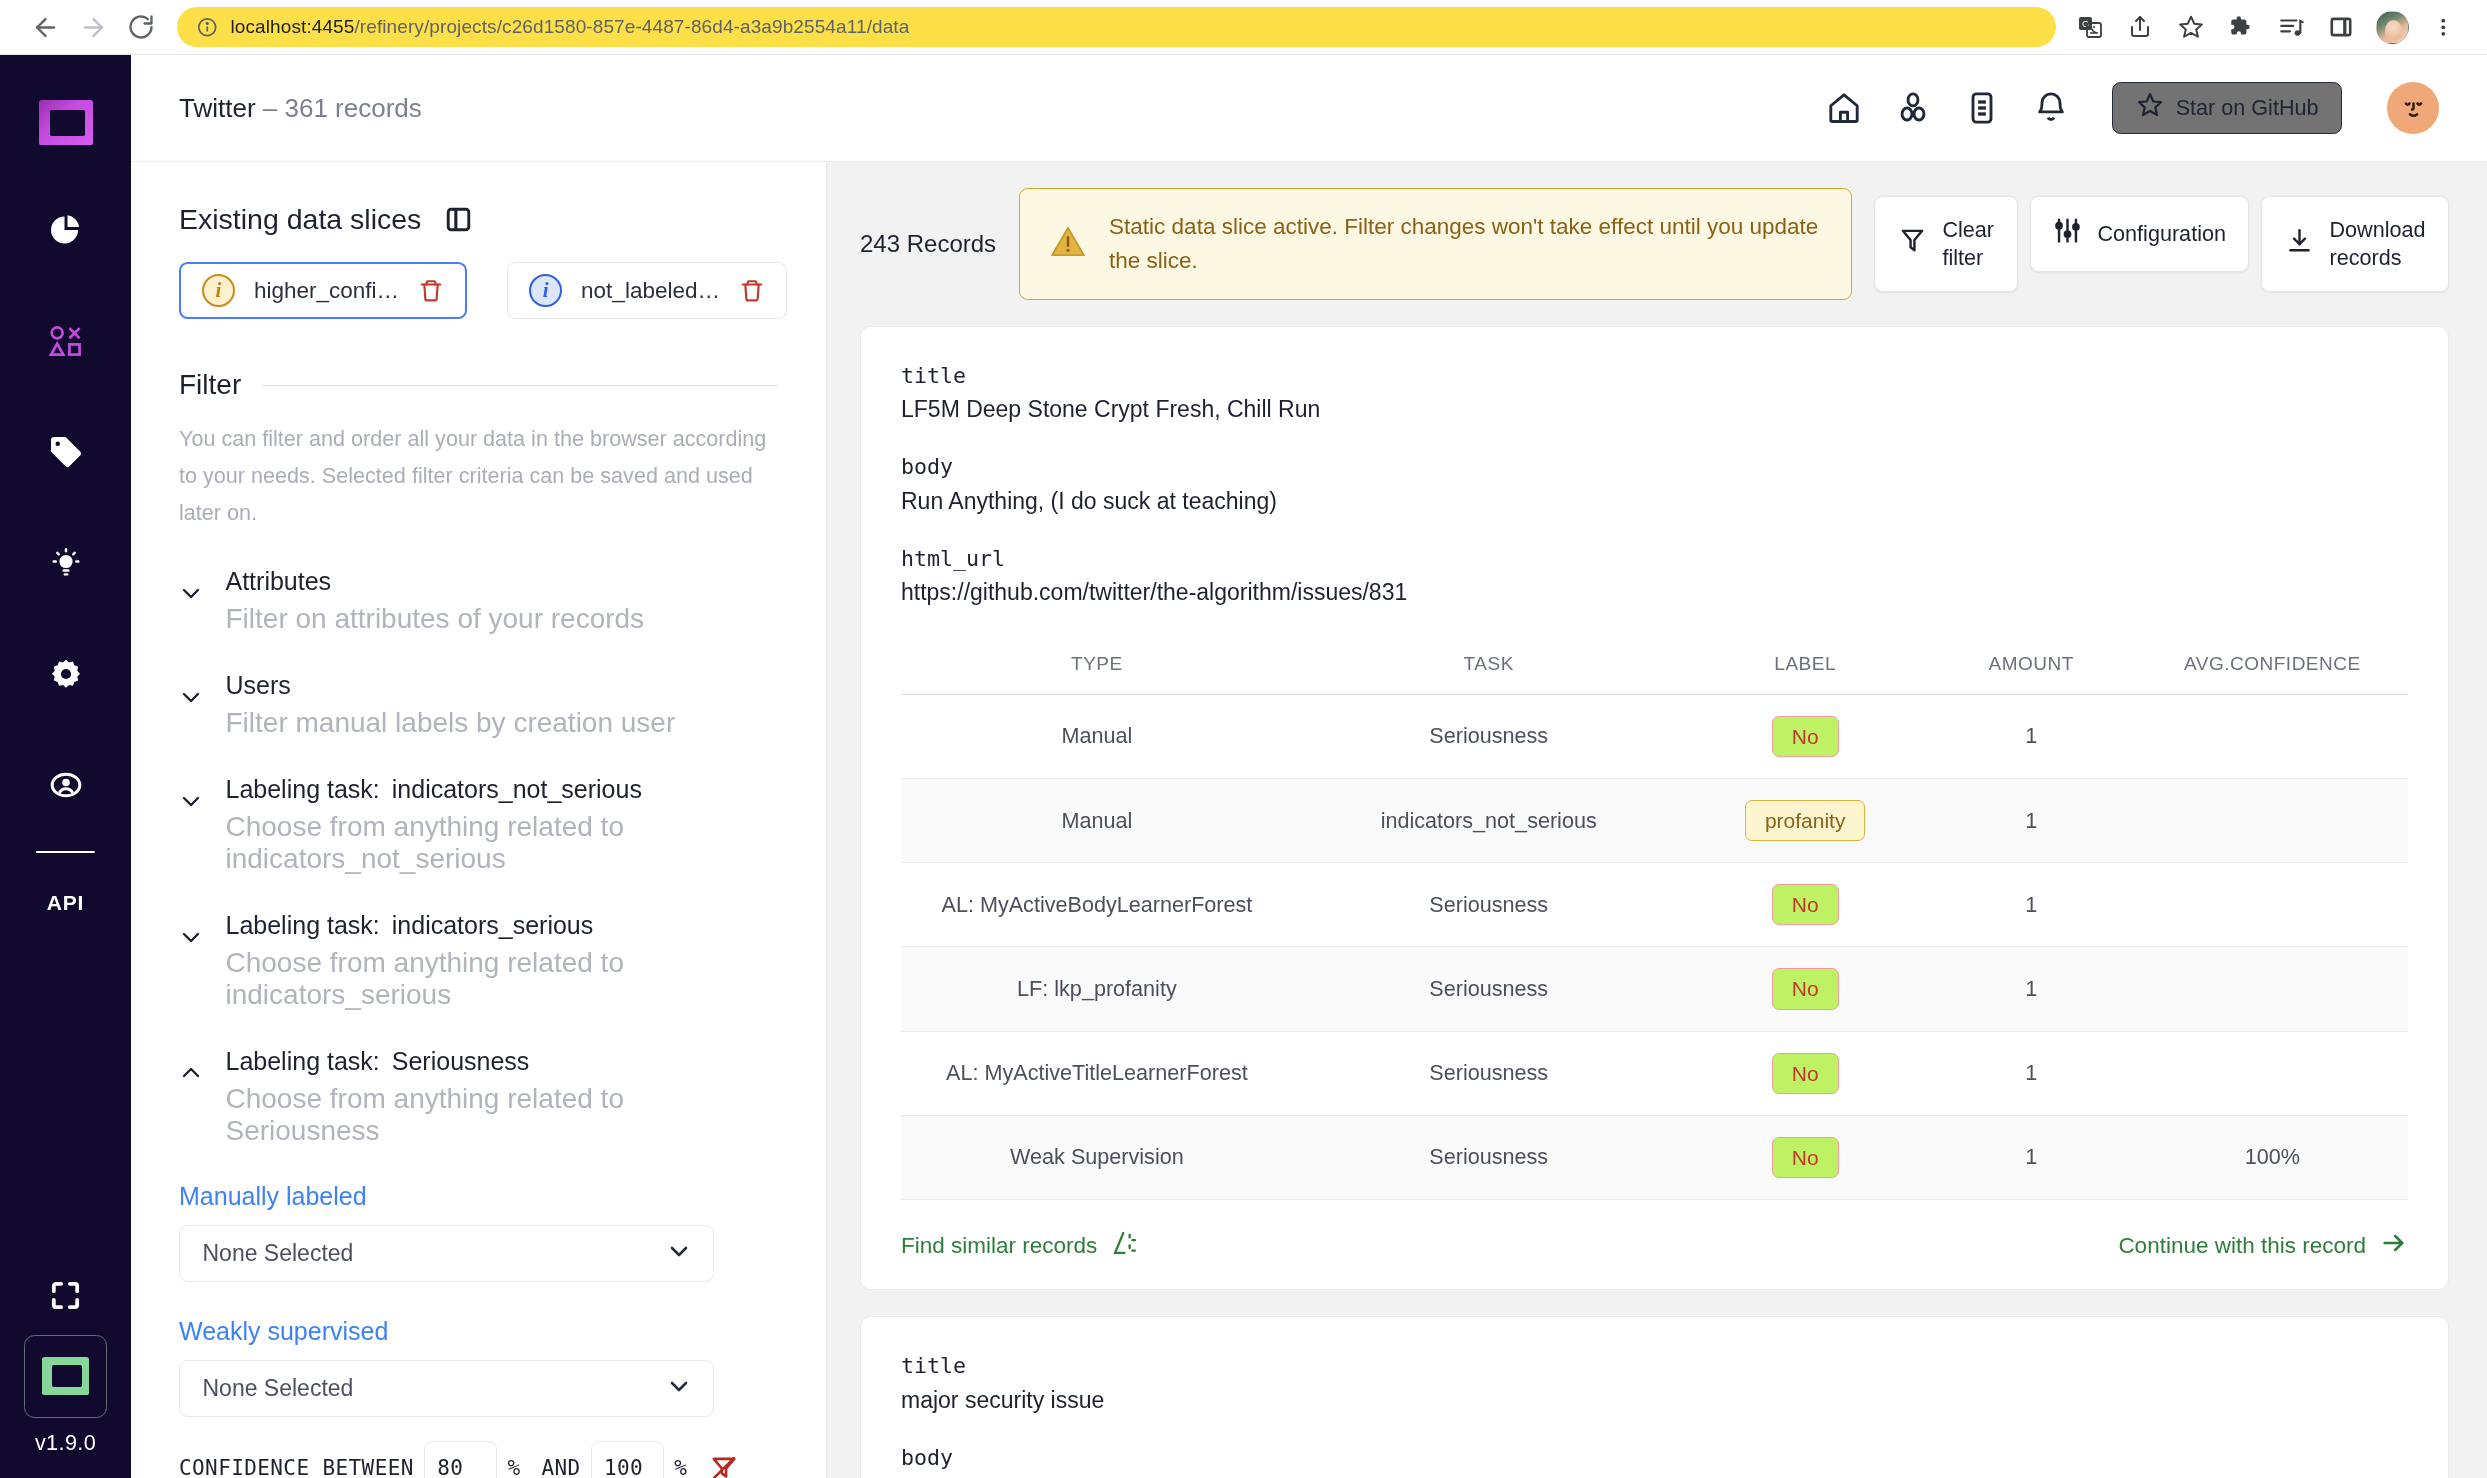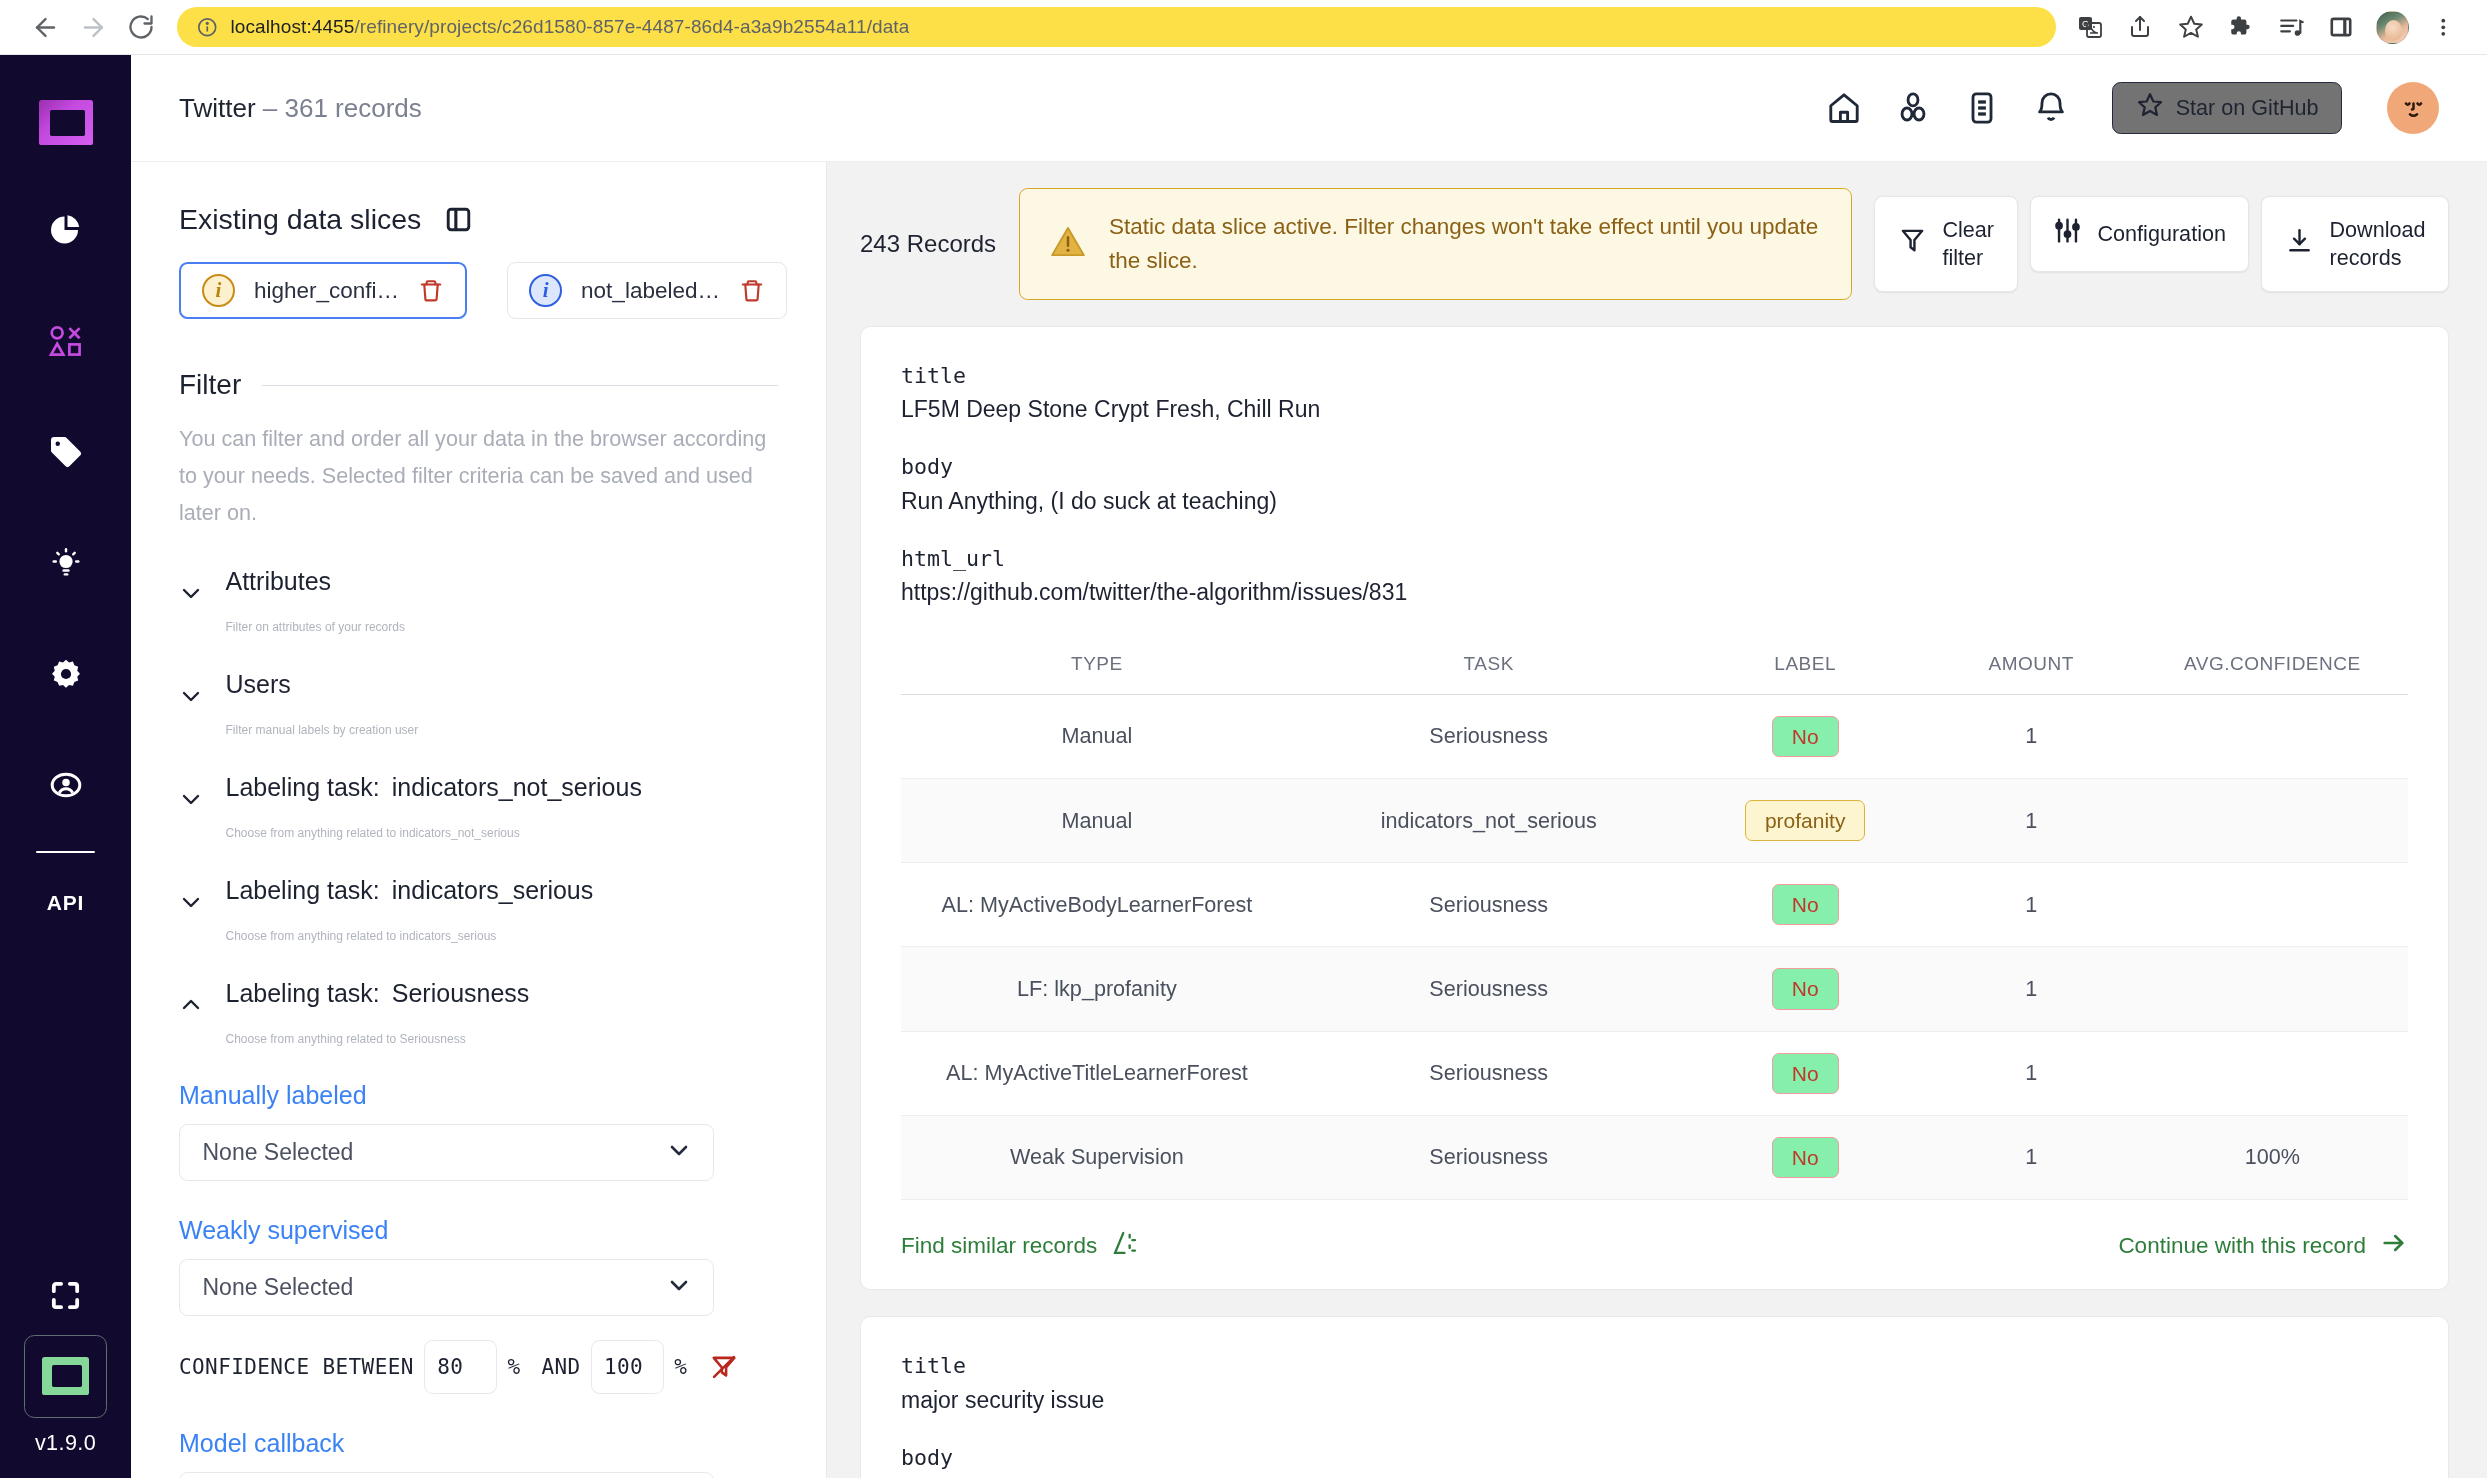--- a/index.html
+++ b/index.html
@@ -143,21 +143,21 @@
 
   .filter-head { display: flex; align-items: center; gap: 21px; margin-top: 50px; }
   .filter-head h3 { font-size: 28px; font-weight: 400; color: #1d2231; }
   .filter-head .rule { flex: 1 1 auto; height: 0.9px; background: #dcdfe5; }
   .filter-desc { margin-top: 19px; font-size: 21.6px; line-height: 1.72; color: #a9adb7; max-width: 596px; }
 
   .acc { display: flex; gap: 22.5px; margin-top: 36px; align-items: flex-start; }
   .acc .chev { color: #1d2231; margin-top: 14px; flex: 0 0 auto; }
   .acc-title { font-size: 25px; color: #1d2231; }
   .acc-title .val { margin-left: 12px; }
-  .acc-sub { font-size: 12px; color: #b0b4bd; margin-top: 24px; }
+  .acc-sub { font-size: 28px; color: #b0b4bd; margin-top: 7px; }
 
   .field-label { font-size: 25px; color: #3b82f6; margin-top: 35px; }
   .select-box {
     margin-top: 14px; width: 535px; height: 57px;
     border: 1.7px solid #e6e8ed; border-radius: 8.6px; background: #ffffff;
     display: flex; align-items: center; padding: 0 22.5px;
     font-size: 23px; color: #4b5160;
   }
   .select-box .chev { margin-left: auto; color: #242b3d; }
   .conf-row {
@@ -219,21 +219,21 @@
   }
   table.lbl-tbl td {
     font-size: 21.6px; color: #4a505e; text-align: center;
     padding: 21px 0; border-bottom: 0.9px solid #ebedf0;
   }
   table.lbl-tbl tr.alt td { background: #fafafa; }
   .pill {
     display: inline-block; padding: 7px 19px; border-radius: 7px;
     font-size: 21px; line-height: 1.2;
   }
-  .pill.red { background:#86efac; border:1.7px solid #f29d9d; color:#c0392b; }
+  .pill.red { background:#bef264; border:1.7px solid #f29d9d; color:#c0392b; }
   .pill.yellow { background:#fdf5cf; border:1.7px solid #ddb43a; color:#8a6116; }
 
   .card-foot { display: flex; align-items: center; margin-top: 29px; }
   .link-green {
     display: flex; align-items: center; gap: 14px;
     font-size: 22.5px; color: #2e7d3a;
   }
   .link-green.right { margin-left: auto; }
 
   .card-partial { margin-top: 26px; padding-bottom: 0; height: 193px; overflow: hidden; }

